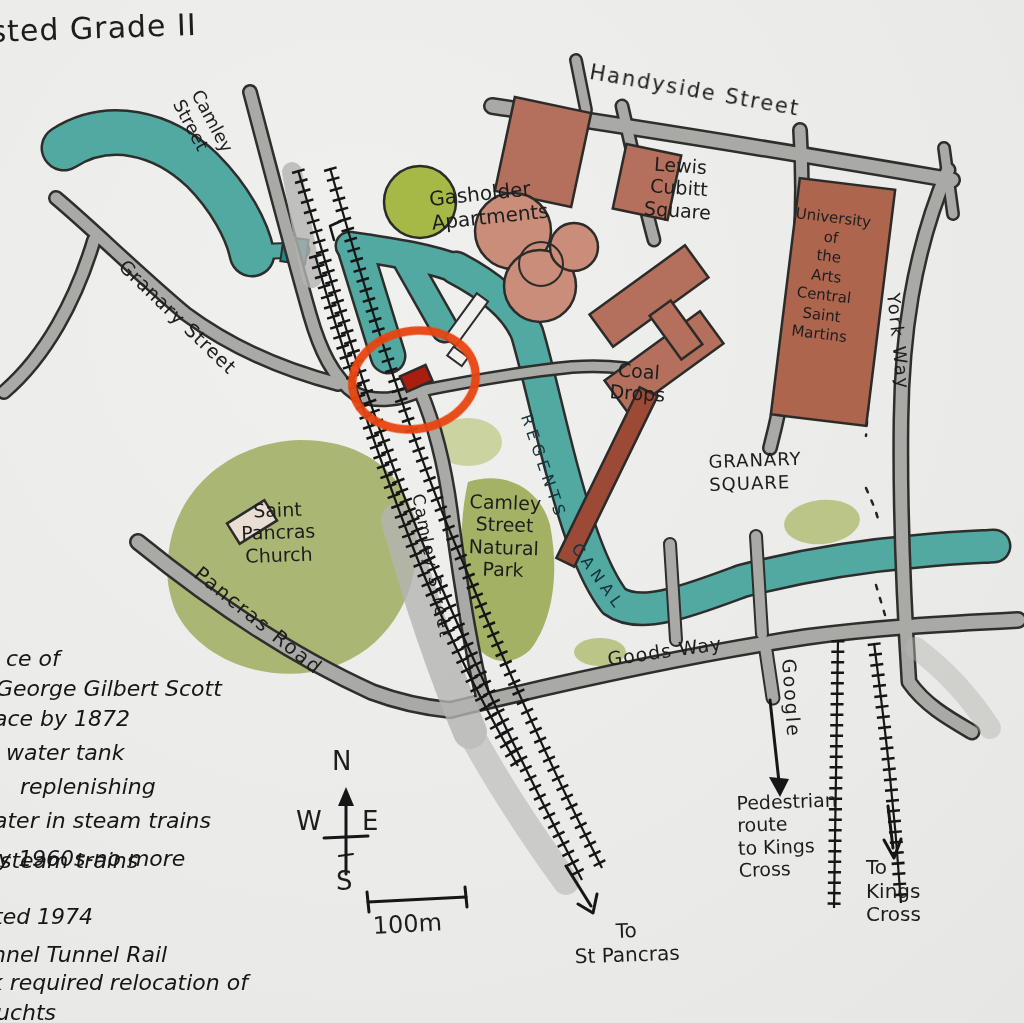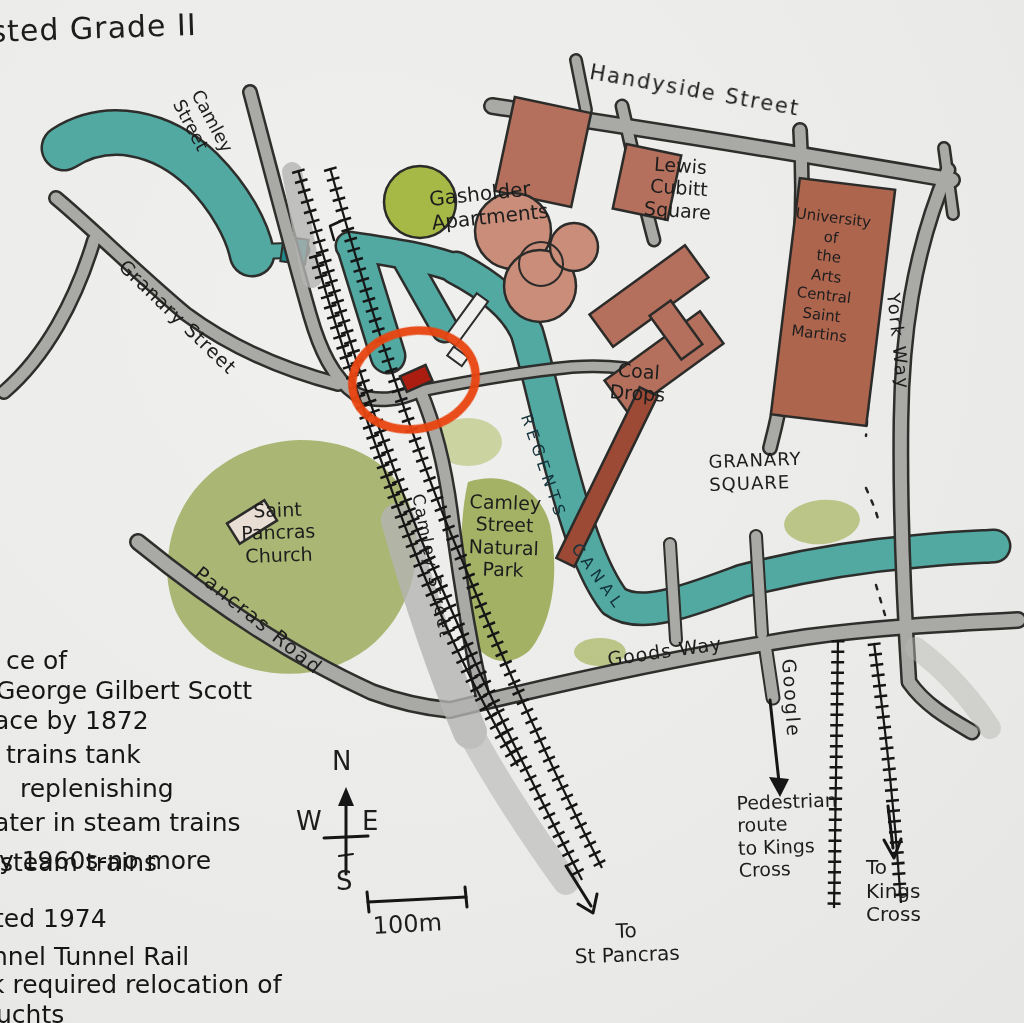--- a/index.html
+++ b/index.html
@@ -13,21 +13,21 @@
   .rfill{fill:none;stroke:#a9a9a6;stroke-linecap:round;stroke-linejoin:round}
   .ccas{fill:none;stroke:#2d2d2b;stroke-linecap:round;stroke-linejoin:round}
   .cfill{fill:none;stroke:#51a9a2;stroke-linecap:round;stroke-linejoin:round}
   .rail{fill:none;stroke:#161616;stroke-width:2.2}
   .tie{fill:none;stroke:#161616;stroke-width:13;stroke-dasharray:2.5 8}
   .dash{fill:none;stroke:#222;stroke-width:2.5;stroke-dasharray:4.5 9;stroke-linecap:round}
   .ink{stroke:#161616;fill:none;stroke-linecap:round;stroke-linejoin:round}
   .shade{fill:none;stroke:#b5b5b3;stroke-linecap:round}
   .bld{stroke:#2b2b29;stroke-width:2.5}
   .lbl{position:absolute;color:#1d1d1d;white-space:pre-line;transform-origin:0 0;line-height:1.18;}
-  .note{position:absolute;color:#161616;font-size:25px;white-space:pre;}
+  .note{position:absolute;color:#161616;font-size:22px;white-space:pre;font-style:italic;}
 </style>
 </head>
 <body>
 
 <div id="paper">
 
 <svg width="1024" height="1023" viewBox="0 0 1024 1023">
   <defs>
     <path id="rd_handyside" d="M 492 106 C 640 128, 800 154, 952 180"></path>
     <path id="rd_handy_stub" d="M 576 60 L 586 110"></path>
@@ -254,21 +254,21 @@
 <div class="lbl" style="left:332px;top:746px;font-size:26px;">N</div>
 <div class="lbl" style="left:296px;top:806px;font-size:26px;">W</div>
 <div class="lbl" style="left:362px;top:806px;font-size:26px;">E</div>
 <div class="lbl" style="left:336px;top:866px;font-size:26px;">S</div>
 
 <div class="lbl" style="left:372px;top:912px;font-size:24px;transform:rotate(-3deg);">100m</div>
 
 <div class="note" style="left:6px;top:646px;">ce of</div>
 <div class="note" style="left:-4px;top:676px;">George Gilbert Scott</div>
 <div class="note" style="left:-6px;top:706px;">ace by 1872</div>
-<div class="note" style="left:6px;top:740px;">trains tank</div>
+<div class="note" style="left:6px;top:740px;">water tank</div>
 <div class="note" style="left:20px;top:774px;">replenishing</div>
 <div class="note" style="left:-6px;top:808px;">ater in steam trains</div>
 <div class="note" style="left:-8px;top:846px;">ly 1960s-no more</div>
 <div class="note" style="left:0px;top:848px;">steam trains</div>
 <div class="note" style="left:-6px;top:904px;">ted 1974</div>
 <div class="note" style="left:-8px;top:942px;">nnel Tunnel Rail</div>
 <div class="note" style="left:-10px;top:970px;">k required relocation of</div>
 <div class="note" style="left:-4px;top:1000px;">uchts</div>
 
 </div>

